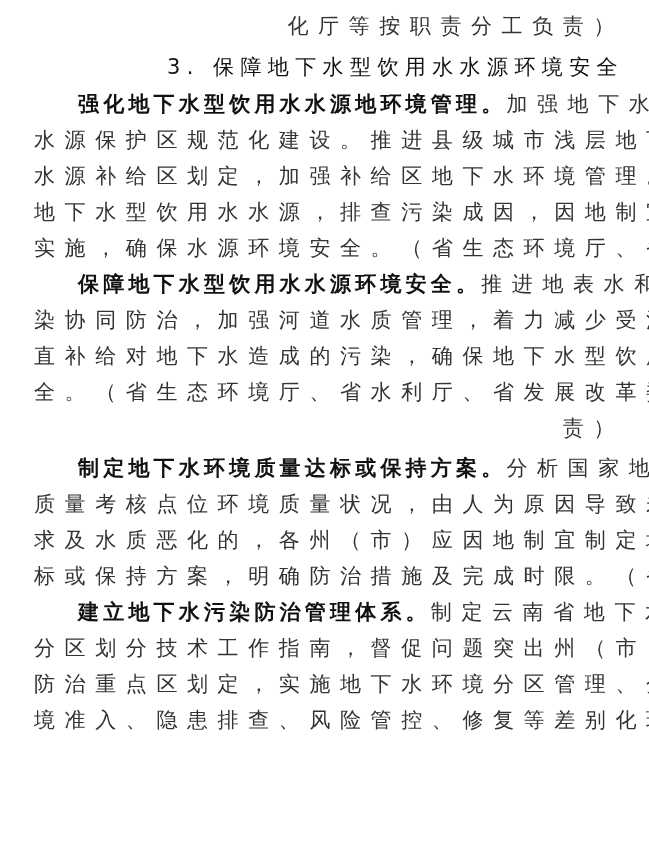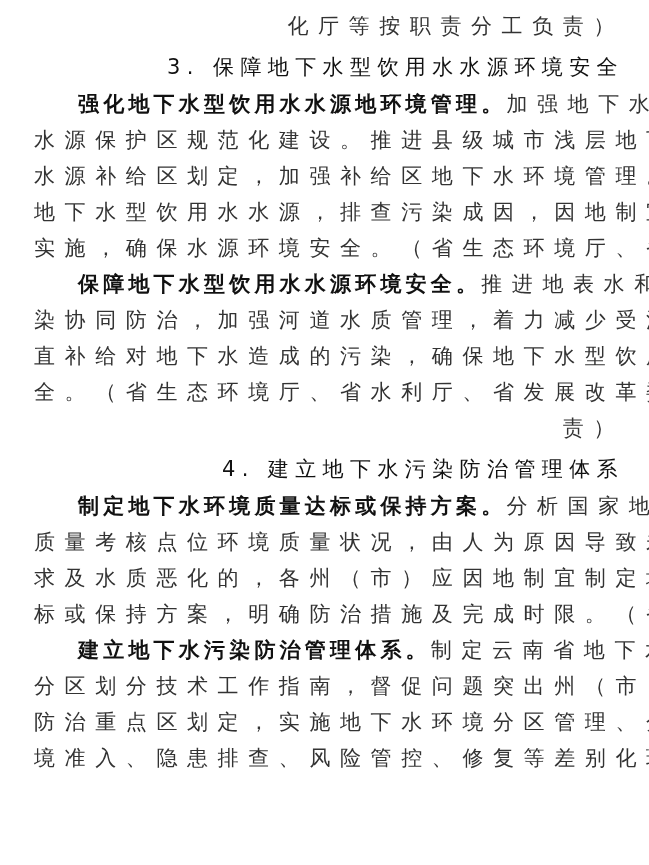--- a/index.html
+++ b/index.html
@@ -58,21 +58,20 @@
   <div class="line">水源保护区规范化建设。推进县级城市浅层地下水型饮用水重要</div>
   <div class="line">水源补给区划定，加强补给区地下水环境管理。针对水质超标的</div>
   <div class="line">地下水型饮用水水源，排查污染成因，因地制宜制定整治方案并</div>
   <div class="line">实施，确保水源环境安全。（省生态环境厅、省水利厅、省自然</div>
   <div class="line indent"><span class="lead">保障地下水型饮用水水源环境安全。</span><span>推进地表水和地下水污</span></div>
   <div class="line">染协同防治，加强河道水质管理，着力减少受污染河段侧渗和垂</div>
   <div class="line">直补给对地下水造成的污染，确保地下水型饮用水水源水质安</div>
   <div class="line">全。（省生态环境厅、省水利厅、省发展改革委等按职责分工负</div>
   <div class="line">责）</div>
   <div class="gap"></div>
-  <div class="line heading indent">4. 建立地下水污染防治管理体系</div>
   <div class="line indent"><span class="lead">制定地下水环境质量达标或保持方案。</span><span>分析国家地下水环境</span></div>
   <div class="line">质量考核点位环境质量状况，由人为原因导致未达到水质目标要</div>
   <div class="line">求及水质恶化的，各州（市）应因地制宜制定地下水环境质量达</div>
   <div class="line">标或保持方案，明确防治措施及完成时限。（省生态环境厅、省</div>
   <div class="line indent"><span class="lead">建立地下水污染防治管理体系。</span><span>制定云南省地下水污染防治</span></div>
   <div class="line">分区划分技术工作指南，督促问题突出州（市）开展地下水污染</div>
   <div class="line">防治重点区划定，实施地下水环境分区管理、分级防治，明确环</div>
   <div class="line">境准入、隐患排查、风险管控、修复等差别化环境管理要求。（省</div>
 </div>
 

